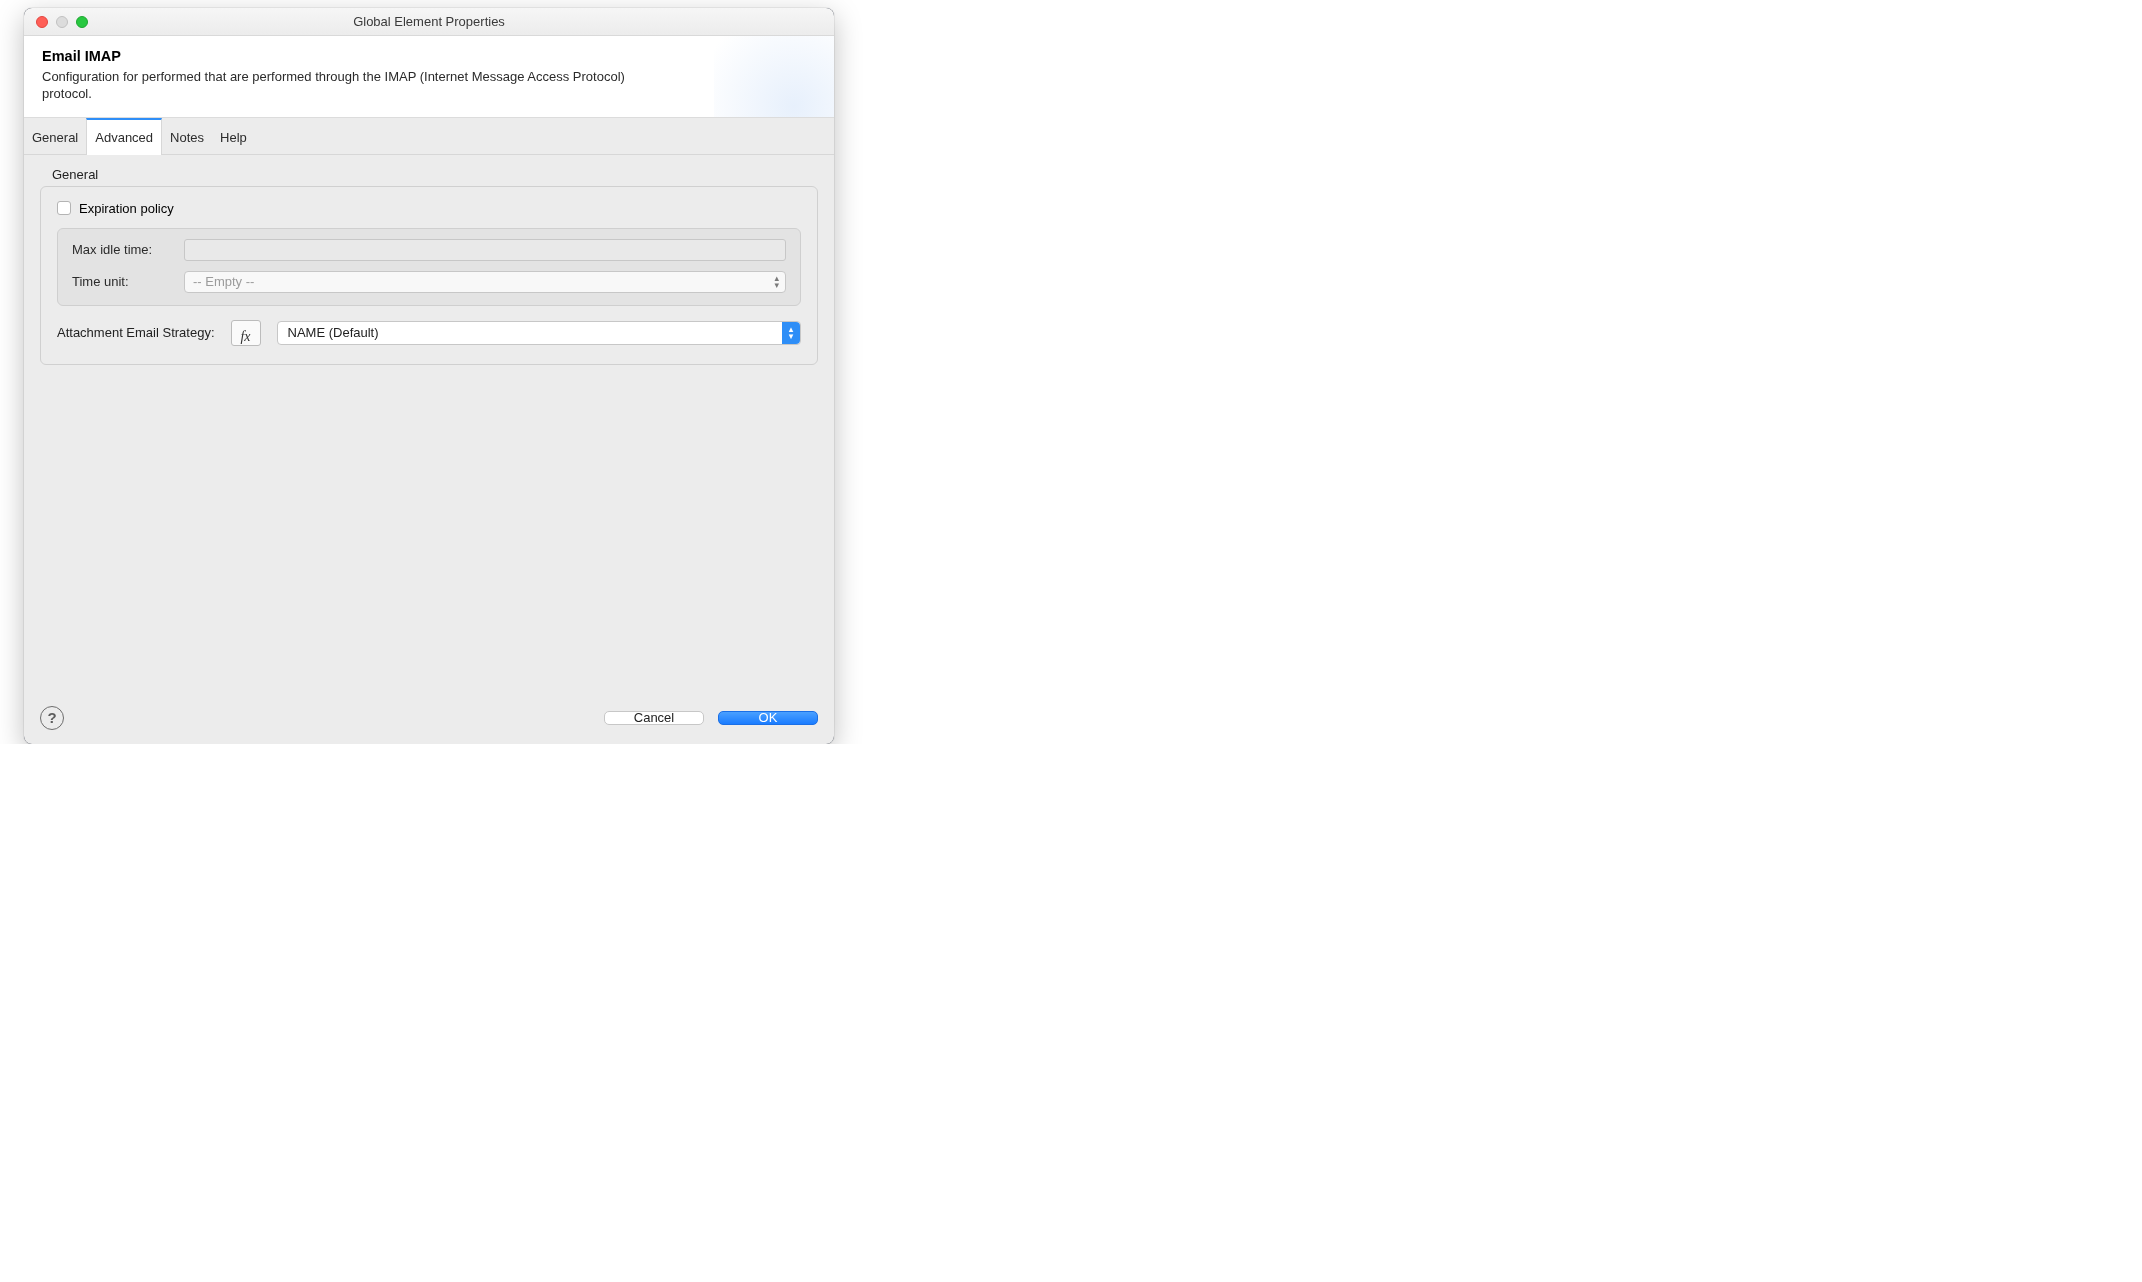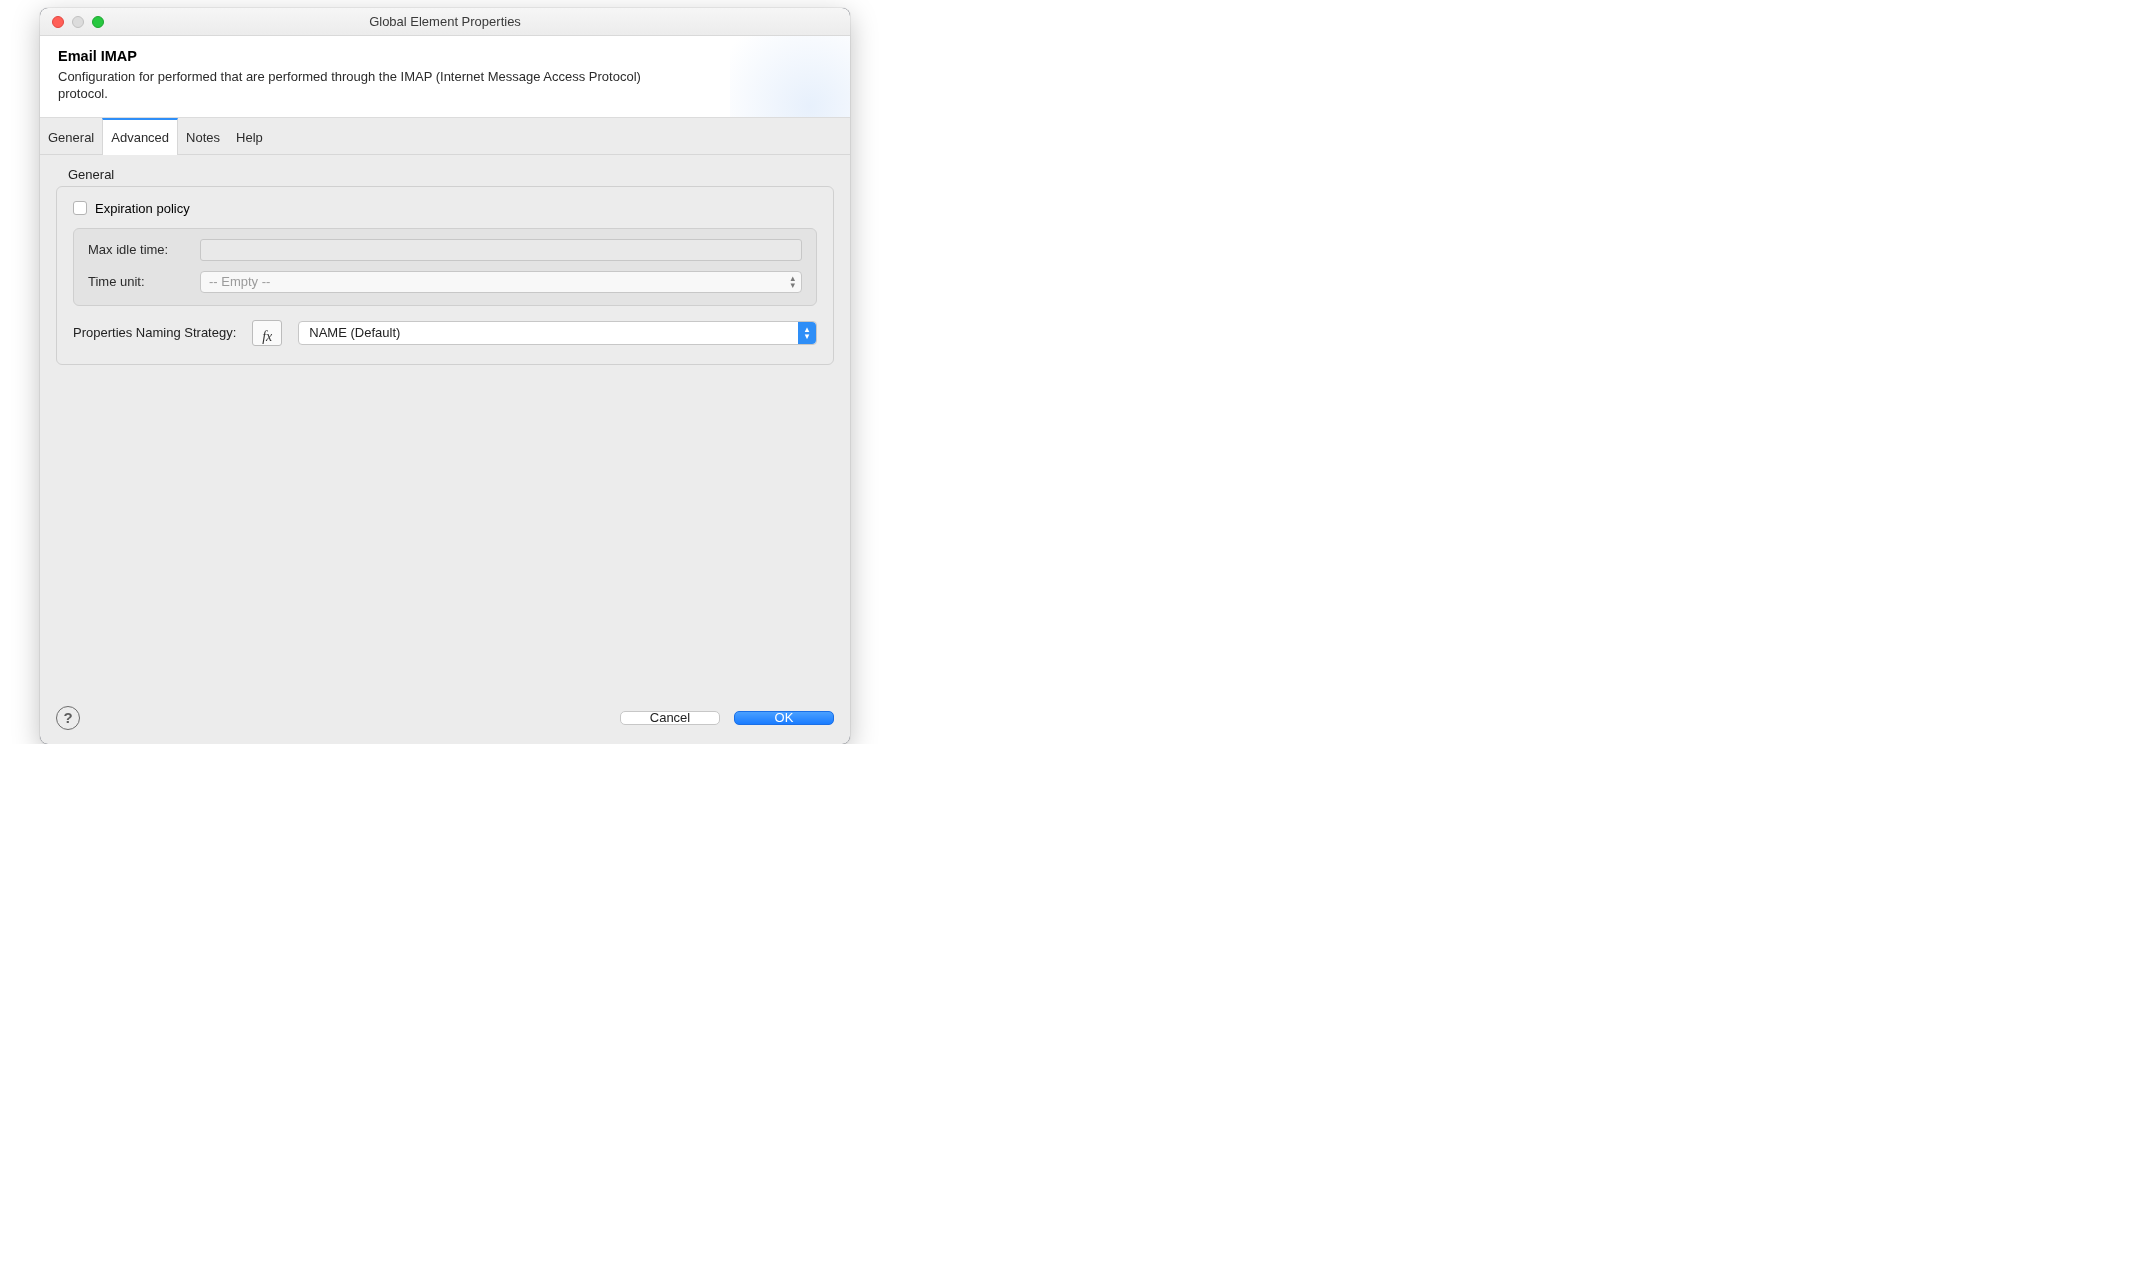--- a/index.html
+++ b/index.html
@@ -4,21 +4,21 @@
   <style>
     * { box-sizing: border-box; margin: 0; padding: 0; }
     body {
       font-family: -apple-system, BlinkMacSystemFont, "Helvetica Neue", Arial, sans-serif;
       background: #ffffff;
       font-size: 13px;
       color: #000;
     }
     .window {
       width: 810px;
-      margin: 8px 0 0 40px;
+      margin: 8px 0 0 24px;
       background: #0f172a;
       border-radius: 8px;
       box-shadow: 0 8px 28px rgba(0,0,0,0.25), 0 0 0 1px rgba(0,0,0,0.06);
       overflow: hidden;
     }
     .titlebar {
       height: 28px;
       background: linear-gradient(#f6f6f6, #ececec);
       display: flex;
       align-items: center;
@@ -317,21 +317,21 @@
             <span>-- Empty --</span>
             <span class="chev">
               <span>▴</span>
                 <span>▾</span>
             </span>
           </div>
         </div>
       </div>
 
       <div class="row-strategy">
-        <div class="label">Properties Naming Strategy:</div>
+        <div class="label">Attachment Email Strategy:</div>
         <div class="fx-btn">
           <span>fx</span>
         </div>
         <div class="select-white">
           <span>NAME (Default)</span>
           <span class="end">
             <span>▴</span>
               <span>▾</span>
           </span>
         </div>

